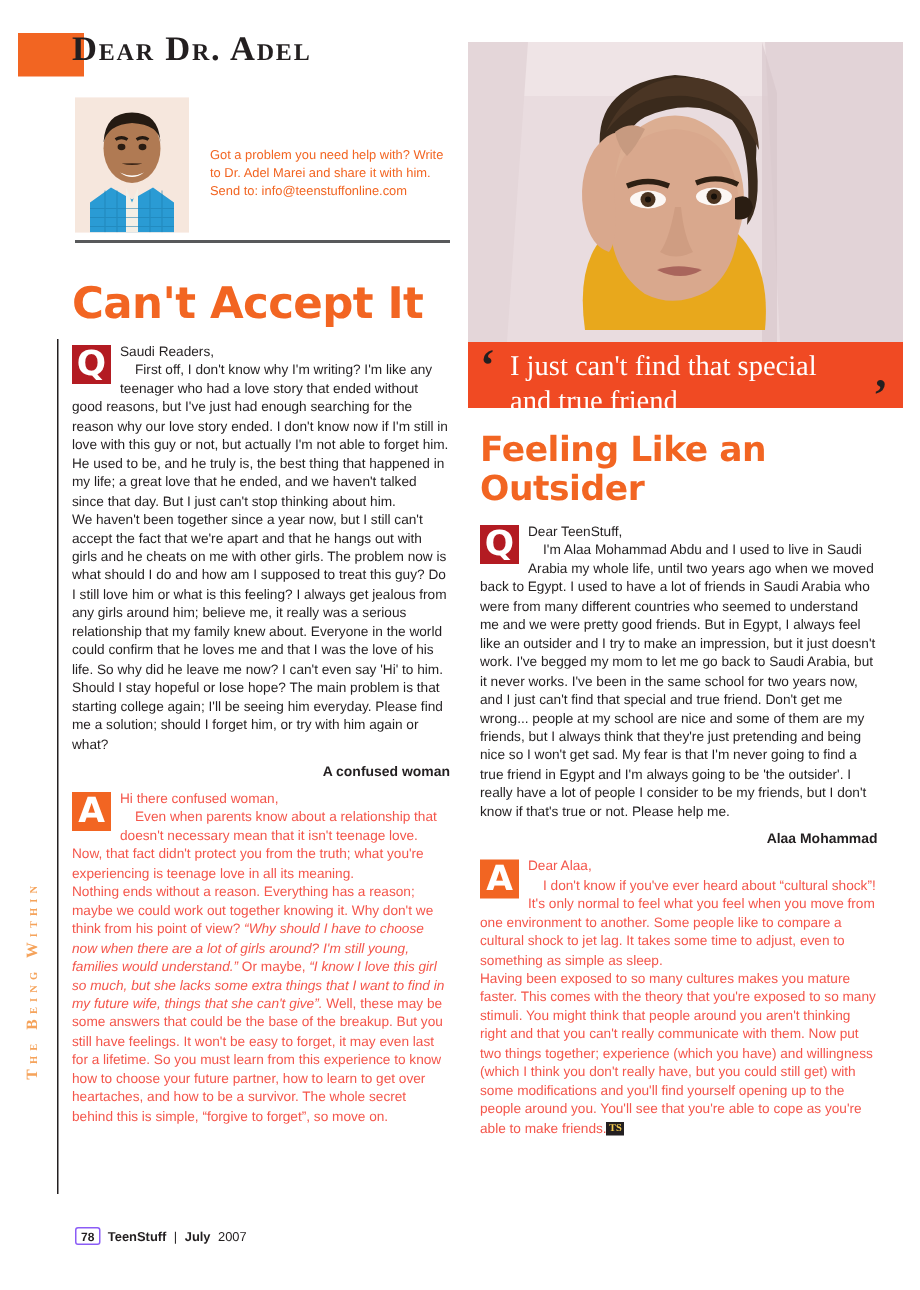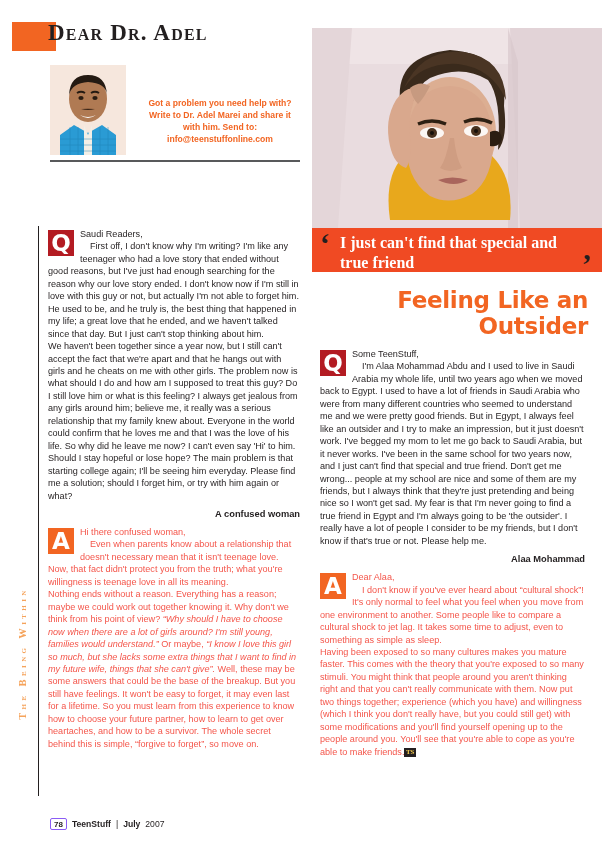--- a/index.html
+++ b/index.html
@@ -54,24 +54,23 @@
     overflow: hidden;
   }
   .doc-photo svg { display: block; }
 
   .contact-text {
     position: absolute;
     left: 140px;
     top: 98px;
     width: 160px;
     font-size: 8.6px;
-    font-weight: bold;
+    font-weight: normal;
     line-height: 1.38;
     color: #F26522;
-    text-align: center;
   }
 
   .contact-rule {
     position: absolute;
     left: 50px;
     top: 160px;
     width: 250px;
     height: 1.6px;
     background: #58595b;
   }
@@ -170,41 +169,41 @@
     height: 44px;
     background: #F04A23;
     color: #ffffff;
   }
   .quote-text {
     position: absolute;
     left: 28px;
     top: 5px;
     width: 236px;
     font-family: "Liberation Serif", serif;
-    font-weight: bold;
-    font-size: 16px;
+    font-weight: normal;
+    font-size: 19px;
     line-height: 1.22;
   }
   .qmark {
     position: absolute;
     font-family: "Liberation Serif", serif;
     font-weight: bold;
     font-size: 30px;
     color: #231f20;
     line-height: 1;
   }
   .qmark-open { left: 8px; top: 1px; }
   .qmark-close { right: 10px; bottom: -7px; }
 
   .headline-right {
     position: absolute;
     left: 320px;
     top: 288px;
     width: 268px;
-    text-align: right;
+    text-align: left;
     font-size: 23px;
     font-weight: bold;
     color: #F26522;
     line-height: 1.12;
     letter-spacing: -0.3px;
     font-family: "DejaVu Sans", sans-serif;
   }
 
   
   .sidebar-vert {
@@ -323,45 +322,46 @@
   </div>
 
   <div class="quote-box">
     <span class="qmark qmark-open">‘</span>
     <div class="quote-text">I just can't find that special and true friend</div>
     <span class="qmark qmark-close">’</span>
   </div>
 
   <div class="headline-right">Feeling Like an Outsider</div>
 
+  <div class="headline-left">Can't Accept It</div>
   <div class="col-rule-left"></div>
 
   <div class="left-col">
     <div class="badge badge-q">Q</div>
     <div class="body-text">
       <p>Saudi Readers,</p>
       <p class="indent">First off, I don't know why I'm writing? I'm like any teenager who had a love story that ended without good reasons, but I've just had enough searching for the reason why our love story ended. I don't know now if I'm still in love with this guy or not, but actually I'm not able to forget him. He used to be, and he truly is, the best thing that happened in my life; a great love that he ended, and we haven't talked since that day. But I just can't stop thinking about him.</p>
       <p>We haven't been together since a year now, but I still can't accept the fact that we're apart and that he hangs out with girls and he cheats on me with other girls. The problem now is what should I do and how am I supposed to treat this guy? Do I still love him or what is this feeling? I always get jealous from any girls around him; believe me, it really was a serious relationship that my family knew about. Everyone in the world could confirm that he loves me and that I was the love of his life. So why did he leave me now? I can't even say 'Hi' to him. Should I stay hopeful or lose hope? The main problem is that starting college again; I'll be seeing him everyday. Please find me a solution; should I forget him, or try with him again or what?</p>
     </div>
     <div class="signature">A confused woman</div>
 
     <div class="ans-block">
       <div class="badge badge-a">A</div>
       <div class="body-text answer">
         <p>Hi there confused woman,</p>
-        <p class="indent">Even when parents know about a relationship that doesn't necessary mean that it isn't teenage love. Now, that fact didn't protect you from the truth; what you're willingness is teenage love in all its meaning.</p>
+        <p class="indent">Even when parents know about a relationship that doesn't necessary mean that it isn't teenage love. Now, that fact didn't protect you from the truth; what you're experiencing is teenage love in all its meaning.</p>
         <p><span>Nothing ends without a reason. Everything has a reason; maybe we could work out together knowing it. Why don't we think from his point of view? </span><em>“Why should I have to choose now when there are a lot of girls around? I'm still young, families would understand.”</em><span> Or maybe, </span><em>“I know I love this girl so much, but she lacks some extra things that I want to find in my future wife, things that she can't give”.</em><span> Well, these may be some answers that could be the base of the breakup. But you still have feelings. It won't be easy to forget, it may even last for a lifetime. So you must learn from this experience to know how to choose your future partner, how to learn to get over heartaches, and how to be a survivor. The whole secret behind this is simple, “forgive to forget”, so move on.</span></p>
       </div>
     </div>
   </div>
 
   <div class="right-col">
     <div class="badge badge-q">Q</div>
     <div class="body-text">
-      <p>Some TeenStuff,</p>
+      <p>Dear TeenStuff,</p>
       <p class="indent">I'm Alaa Mohammad Abdu and I used to live in Saudi Arabia my whole life, until two years ago when we moved back to Egypt. I used to have a lot of friends in Saudi Arabia who were from many different countries who seemed to understand me and we were pretty good friends. But in Egypt, I always feel like an outsider and I try to make an impression, but it just doesn't work. I've begged my mom to let me go back to Saudi Arabia, but it never works. I've been in the same school for two years now, and I just can't find that special and true friend. Don't get me wrong... people at my school are nice and some of them are my friends, but I always think that they're just pretending and being nice so I won't get sad. My fear is that I'm never going to find a true friend in Egypt and I'm always going to be 'the outsider'. I really have a lot of people I consider to be my friends, but I don't know if that's true or not. Please help me.</p>
     </div>
     <div class="signature">Alaa Mohammad</div>
 
     <div class="ans-block">
       <div class="badge badge-a">A</div>
       <div class="body-text answer">
         <p>Dear Alaa,</p>
         <p class="indent">I don't know if you've ever heard about “cultural shock”! It's only normal to feel what you feel when you move from one environment to another. Some people like to compare a cultural shock to jet lag. It takes some time to adjust, even to something as simple as sleep.</p>
         <p><span>Having been exposed to so many cultures makes you mature faster. This comes with the theory that you're exposed to so many stimuli. You might think that people around you aren't thinking right and that you can't really communicate with them. Now put two things together; experience (which you have) and willingness (which I think you don't really have, but you could still get) with some modifications and you'll find yourself opening up to the people around you. You'll see that you're able to cope as you're able to make friends.</span><span class="ts-mark">TS</span></p>

